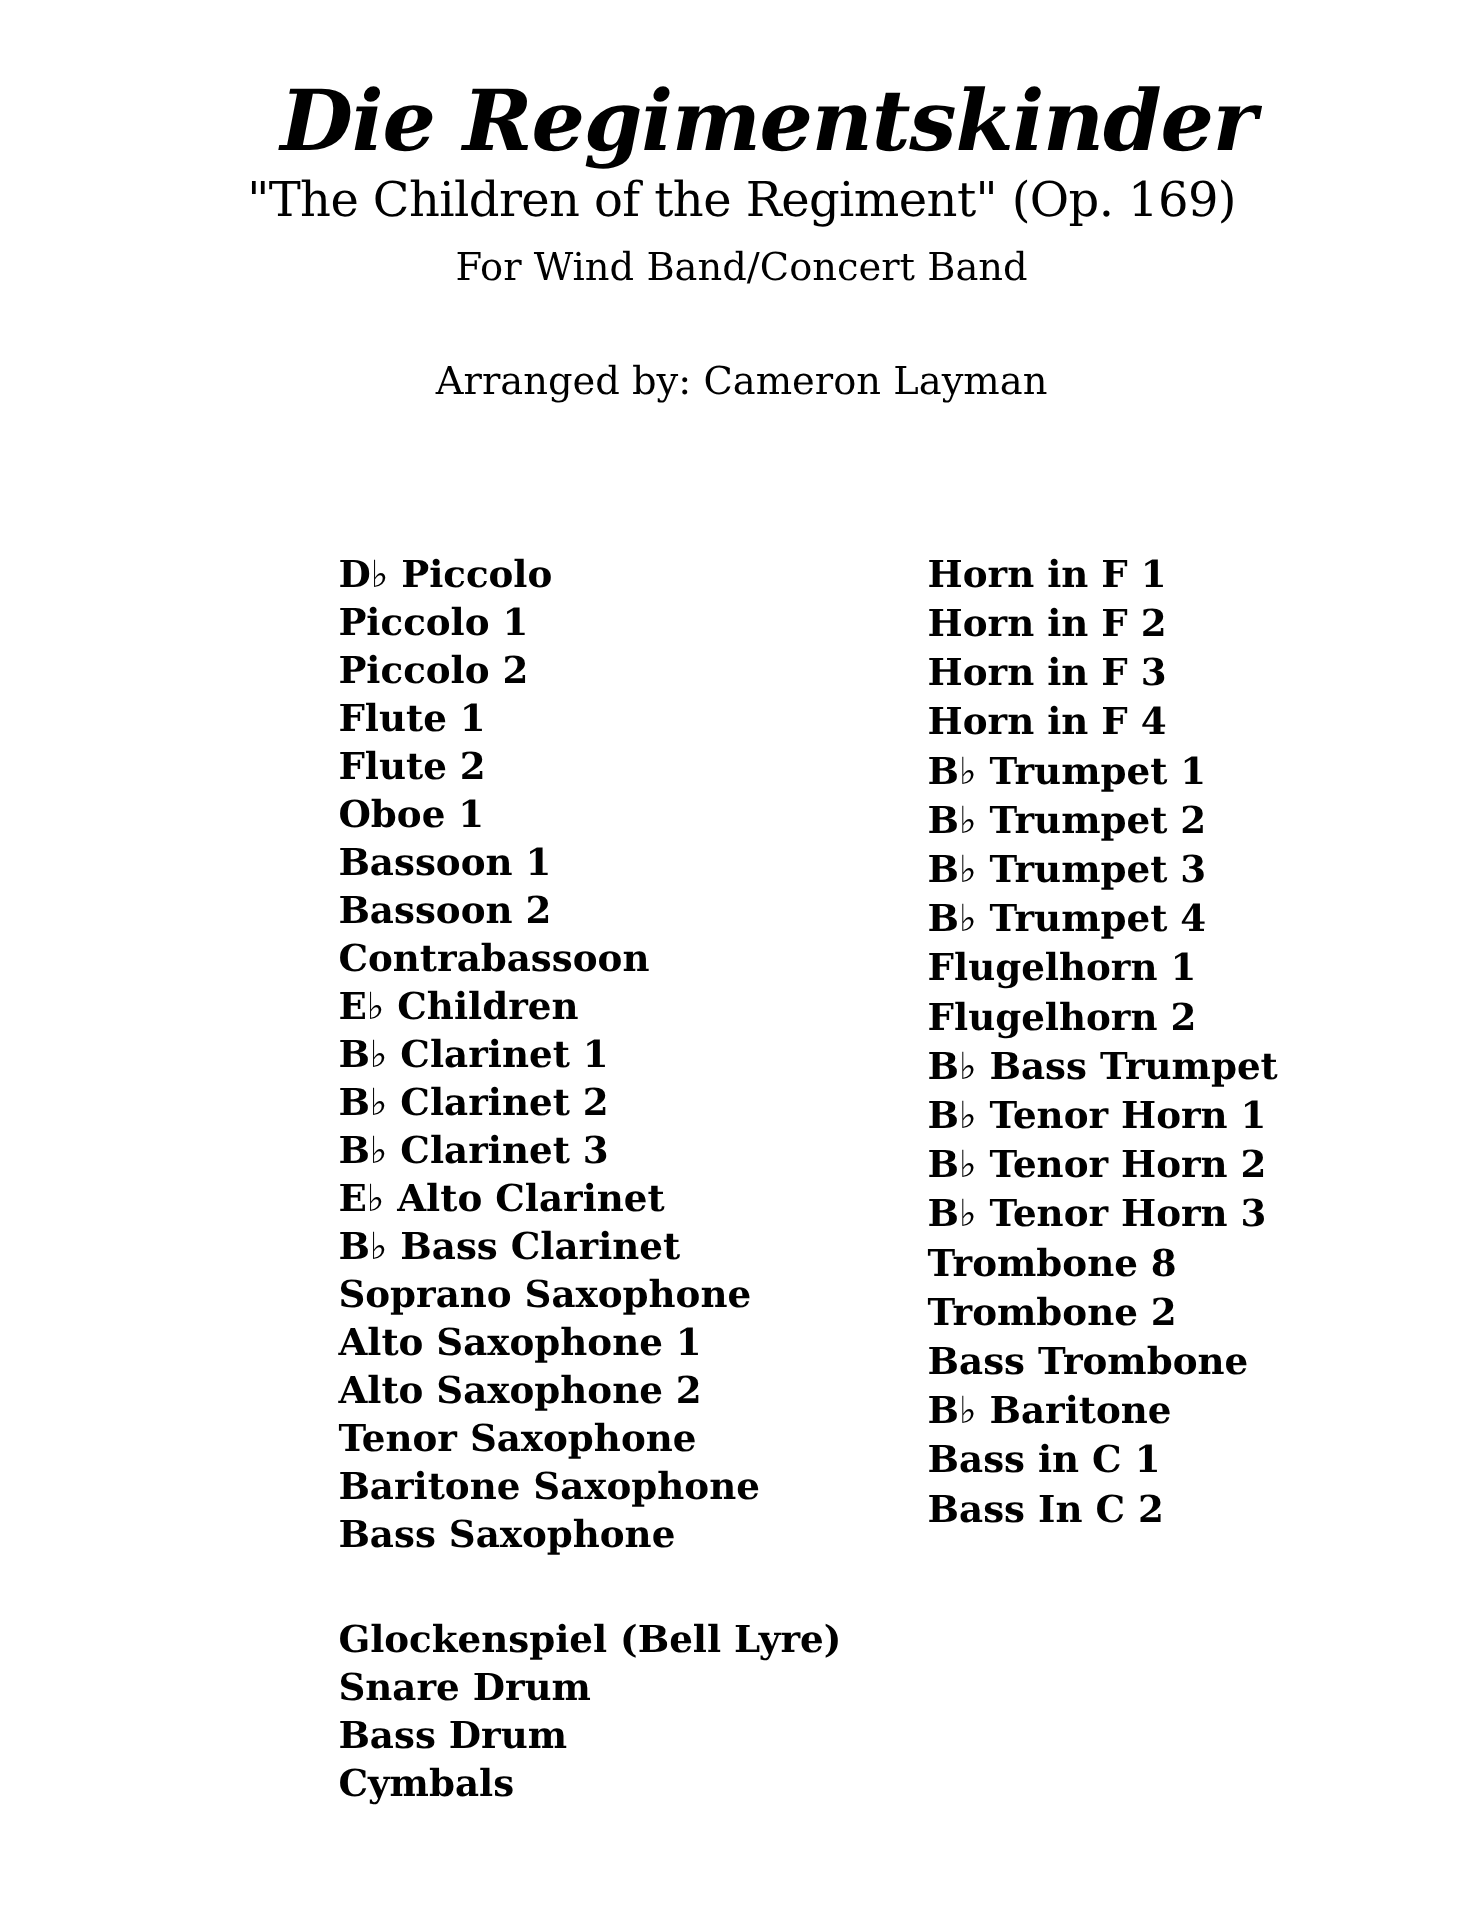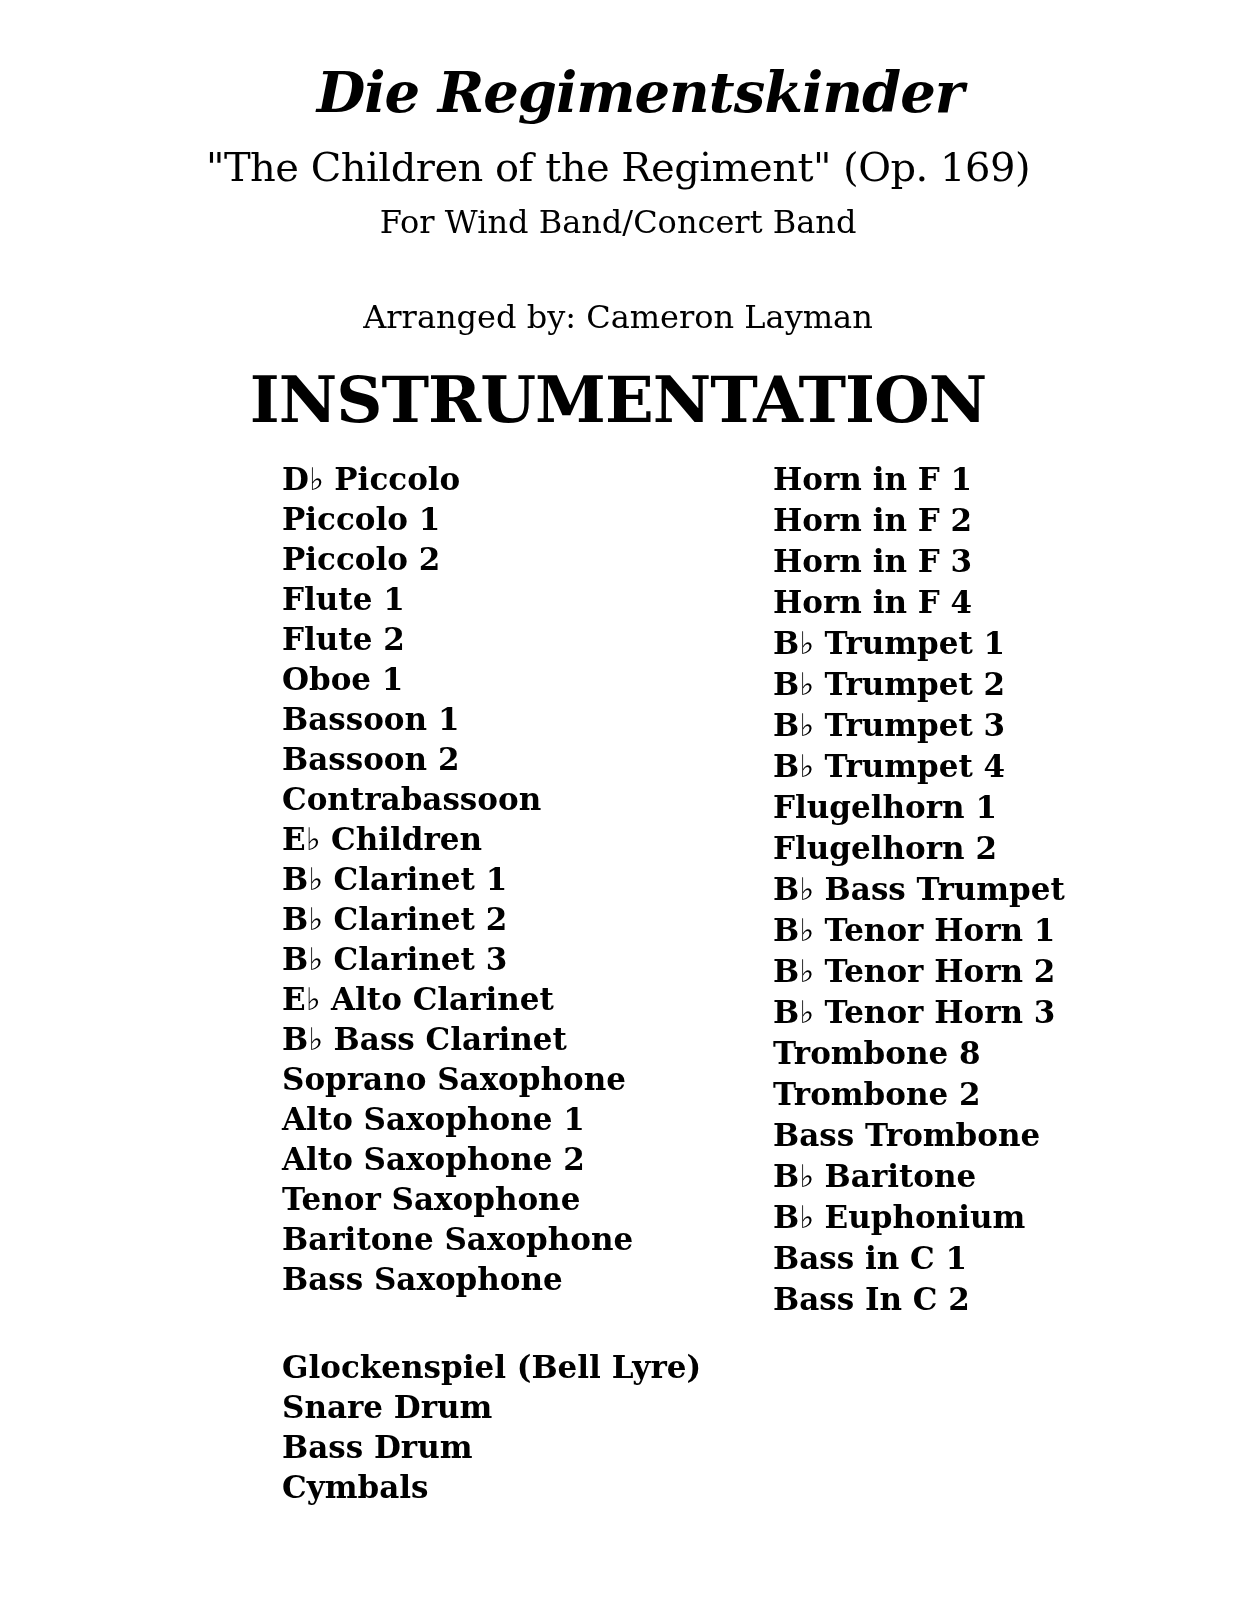--- a/index.html
+++ b/index.html
@@ -13,21 +13,21 @@
     overflow:hidden;
   }
   .centerline{
     position:absolute;
     left:0; right:0;
     text-align:center;
     white-space:nowrap;
   }
   .title{
     top:60px;
-    font-size:56px;
+    font-size:70px;
     font-weight:bold;
     font-style:italic;
     letter-spacing:-1px;
     line-height:1.16;
     padding-left:44px;
   }
   .subtitle{
     top:144px;
     font-size:40px;
     line-height:1.16;
@@ -84,21 +84,20 @@
 
   <div class="centerline title">Die Regimentskinder</div>
 
   <div class="centerline subtitle">"The Children of the Regiment" (Op. 169)</div>
 
   <div class="centerline ensemble">For Wind Band/Concert Band</div>
 
 
   <div class="centerline arranger">Arranged by: Cameron Layman</div>
 
-  <div class="centerline heading">INSTRUMENTATION</div>
 
   <div class="col col-left">
     <div>
         <div class="instrument">D♭ Piccolo</div>
         <div class="instrument">Piccolo 1</div>
         <div class="instrument">Piccolo 2</div>
         <div class="instrument">Flute 1</div>
         <div class="instrument">Flute 2</div>
         <div class="instrument">Oboe 1</div>
         <div class="instrument">Bassoon 1</div>
@@ -138,19 +137,18 @@
         <div class="instrument">Flugelhorn 1</div>
         <div class="instrument">Flugelhorn 2</div>
         <div class="instrument">B♭ Bass Trumpet</div>
         <div class="instrument">B♭ Tenor Horn 1</div>
         <div class="instrument">B♭ Tenor Horn 2</div>
         <div class="instrument">B♭ Tenor Horn 3</div>
         <div class="instrument">Trombone 8</div>
         <div class="instrument">Trombone 2</div>
         <div class="instrument">Bass Trombone</div>
         <div class="instrument">B♭ Baritone</div>
-        <div class="instrument">B♭ Euphonium</div>
         <div class="instrument">Bass in C 1</div>
         <div class="instrument">Bass In C 2</div>
       </div>
   </div>
 
 </div>
 
 </body></html>

